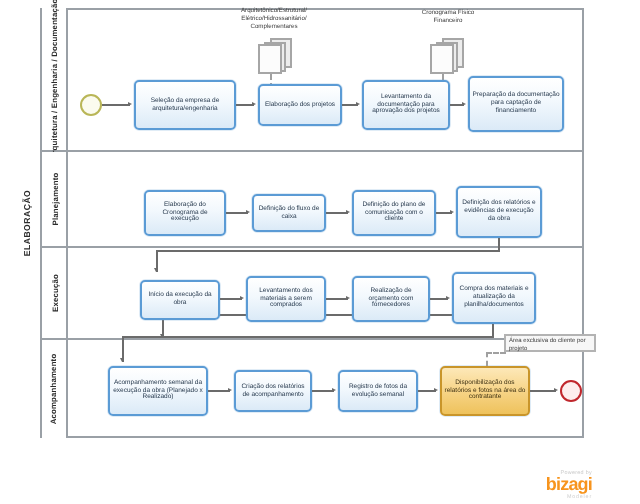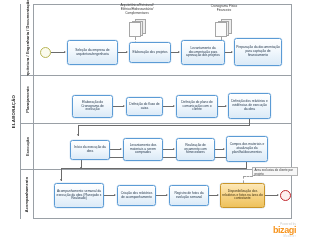--- a/index.html
+++ b/index.html
@@ -97,21 +97,21 @@
     position:absolute;width:0;height:0;
     border-top:1.6px solid transparent;border-bottom:1.6px solid transparent;
     border-left:2.6px solid #6b6b6b;
   }
   .arrow.down{
     border-left:1.6px solid transparent;border-right:1.6px solid transparent;
     border-top:2.6px solid #6b6b6b;border-bottom:none;
   }
 
   
-  .logo{position:absolute;right:4px;bottom:14px;text-align:right;}
+  .logo{position:absolute;right:4px;bottom:2px;text-align:right;}
   .logo .pw{font-size:2.7px;color:#c9c9c9;letter-spacing:.15px;}
   .logo .bz{font-size:9px;color:#f7941d;font-weight:bold;letter-spacing:-.4px;line-height:.95;}
   .logo .md{font-size:2.7px;color:#d0d0d0;letter-spacing:.4px;}
 </style>
 </head>
 <body>
 
 <div id="canvas">
 
   <div class="pool"></div>

